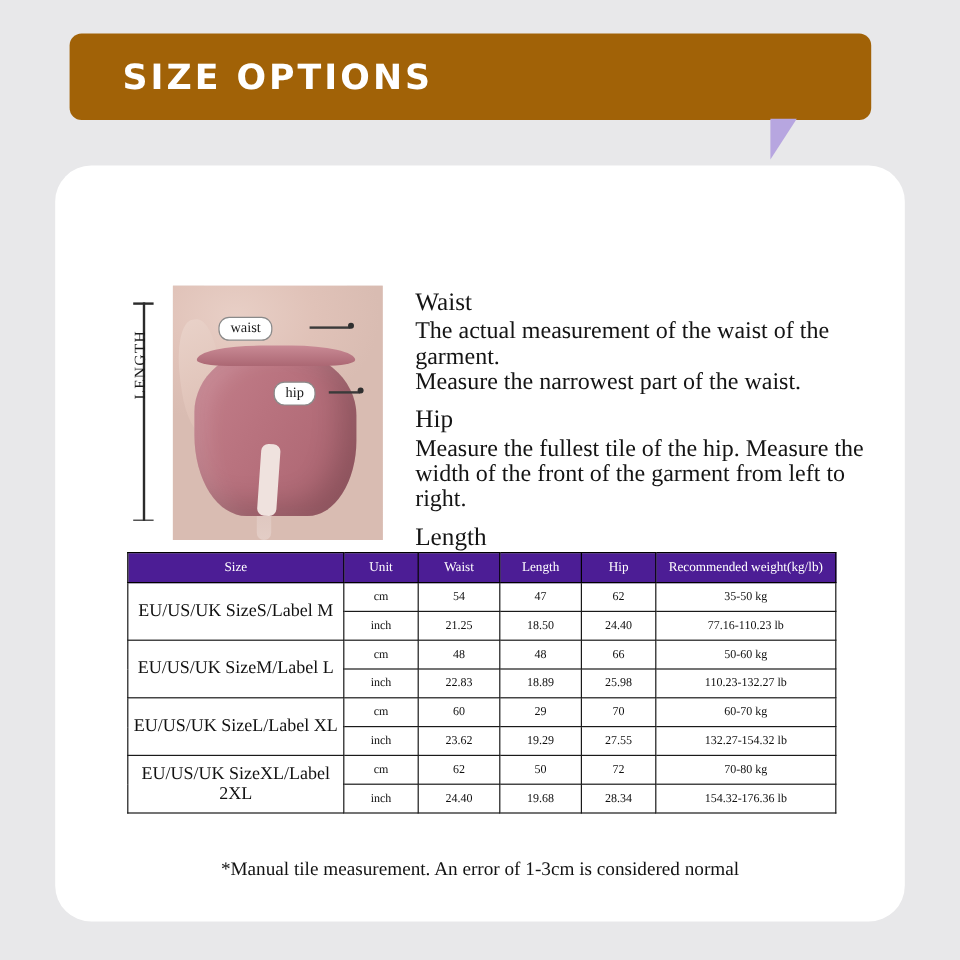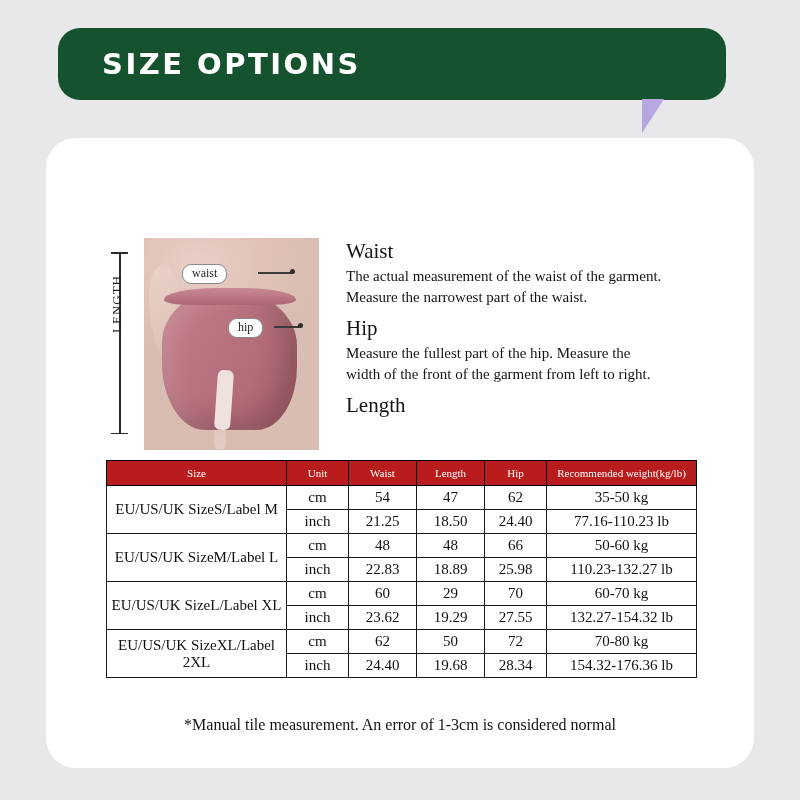--- a/index.html
+++ b/index.html
@@ -20,22 +20,22 @@
   }
 
   
   .banner-wrap {
     position: absolute;
     left: 58px;
     top: 28px;
     width: 668px;
   }
   .banner {
-    background: #14532d;
-    border-radius: 22px;
+    background: #a16207;
+    border-radius: 10px;
     height: 72px;
     display: flex;
     align-items: center;
     padding-left: 44px;
     box-sizing: border-box;
   }
   .banner-title {
     color: #ffffff;
     font-family: "DejaVu Sans", sans-serif;
     font-weight: bold;
@@ -224,50 +224,50 @@
     width: 382px;
     color: #141414;
   }
   .t-head {
     font-size: 21px;
     line-height: 27px;
     margin: 0 0 1px 0;
     font-weight: normal;
   }
   .t-body {
-    font-size: 15px;
+    font-size: 20px;
     line-height: 21px;
     margin: 0 0 7px 0;
   }
 
   
   .table-wrap {
     position: absolute;
     left: 60px;
     top: 322px;
     width: 590px;
   }
   table {
     border-collapse: collapse;
     width: 100%;
     font-family: "Liberation Serif", serif;
     table-layout: fixed;
   }
   thead th {
-    background: #b91c1c;
+    background: #4c1d95;
     color: #ffffff;
     font-weight: normal;
     font-size: 11px;
     padding: 6px 2px;
     text-align: center;
     border: 1px solid #000000;
   }
   tbody td {
     border: 1px solid #1a1a1a;
-    font-size: 15px;
+    font-size: 10px;
     text-align: center;
     padding: 3px 2px;
     color: #111111;
     height: 17px;
   }
   tbody td.size-cell {
     font-size: 15px;
   }
   col.c1 { width: 180px; }
   col.c2 { width: 62px; }
@@ -331,21 +331,21 @@
 
     <div class="textblock">
       <h3 class="t-head">Waist</h3>
       <p class="t-body">
         <span>The actual measurement of the waist of the garment.</span><br>
         <span>Measure the narrowest part of the waist.</span>
       </p>
 
       <h3 class="t-head">Hip</h3>
       <p class="t-body">
-        <span>Measure the fullest part of the  hip. Measure the</span><br>
+        <span>Measure the fullest tile of the  hip. Measure the</span><br>
         <span>width of the front of the garment from left to right.</span>
       </p>
 
       <h3 class="t-head">Length</h3>
     </div>
 
     <div class="table-wrap">
       <table>
         <colgroup>
           <col class="c1">

